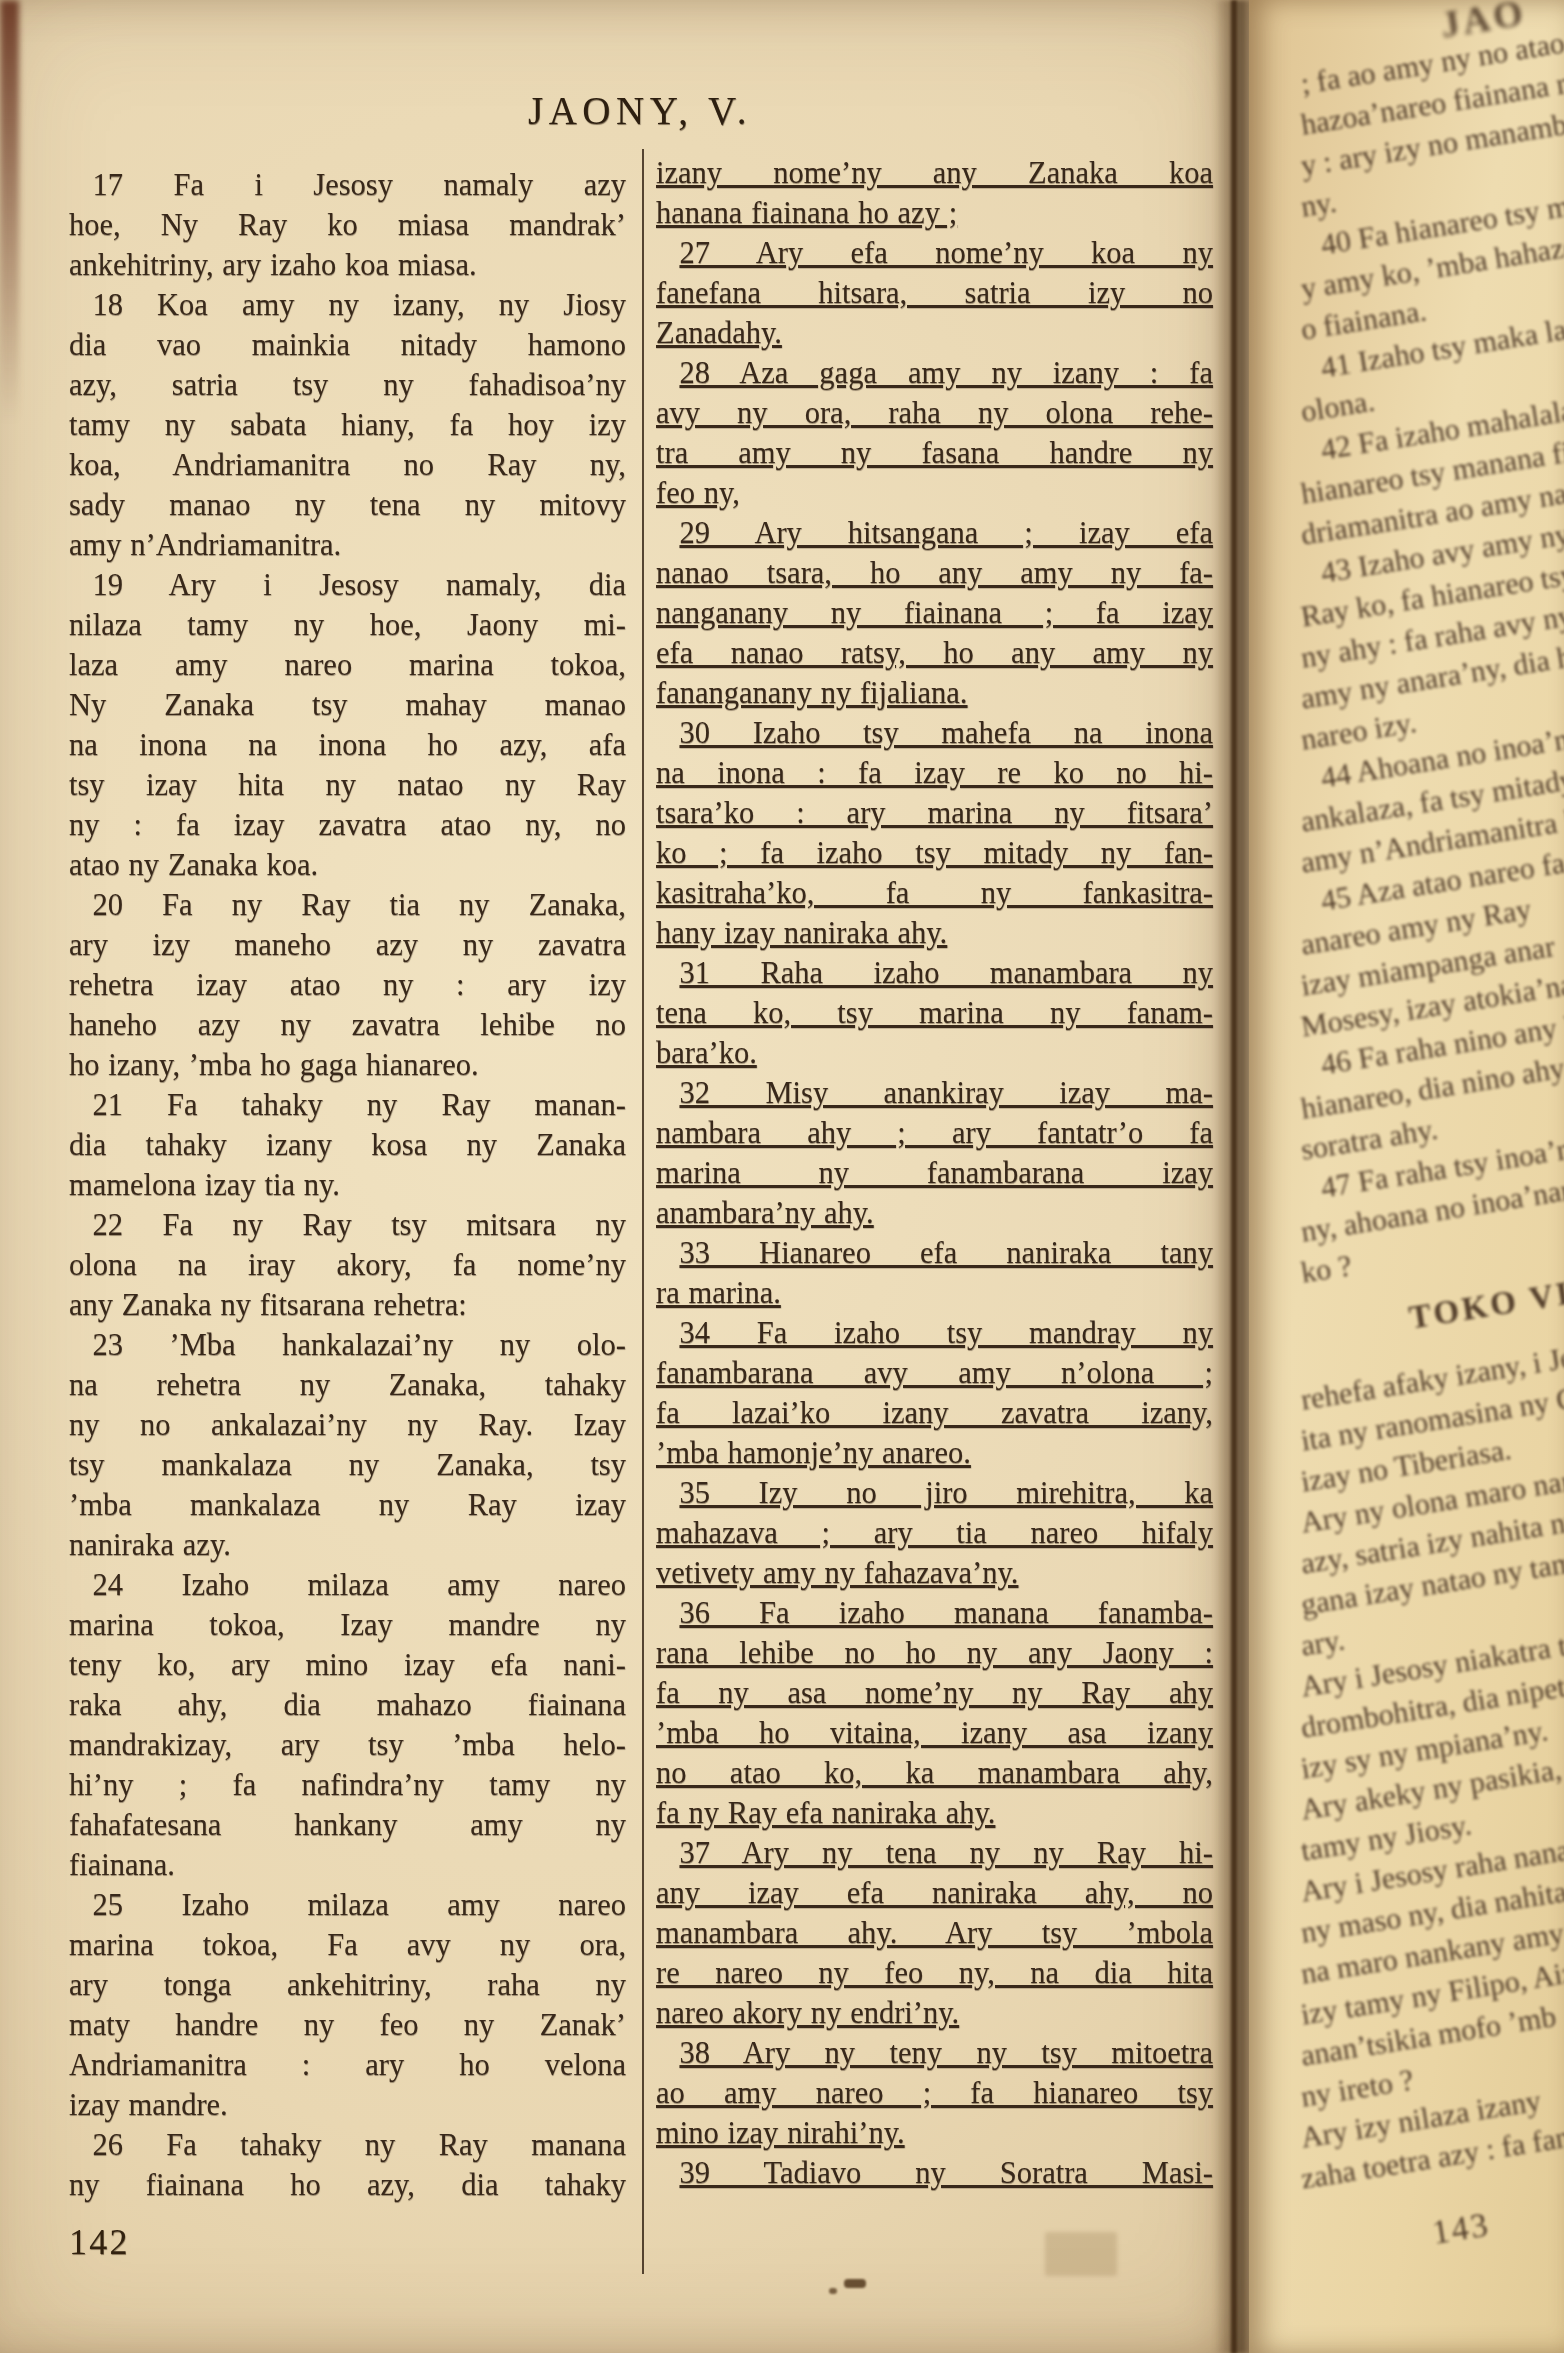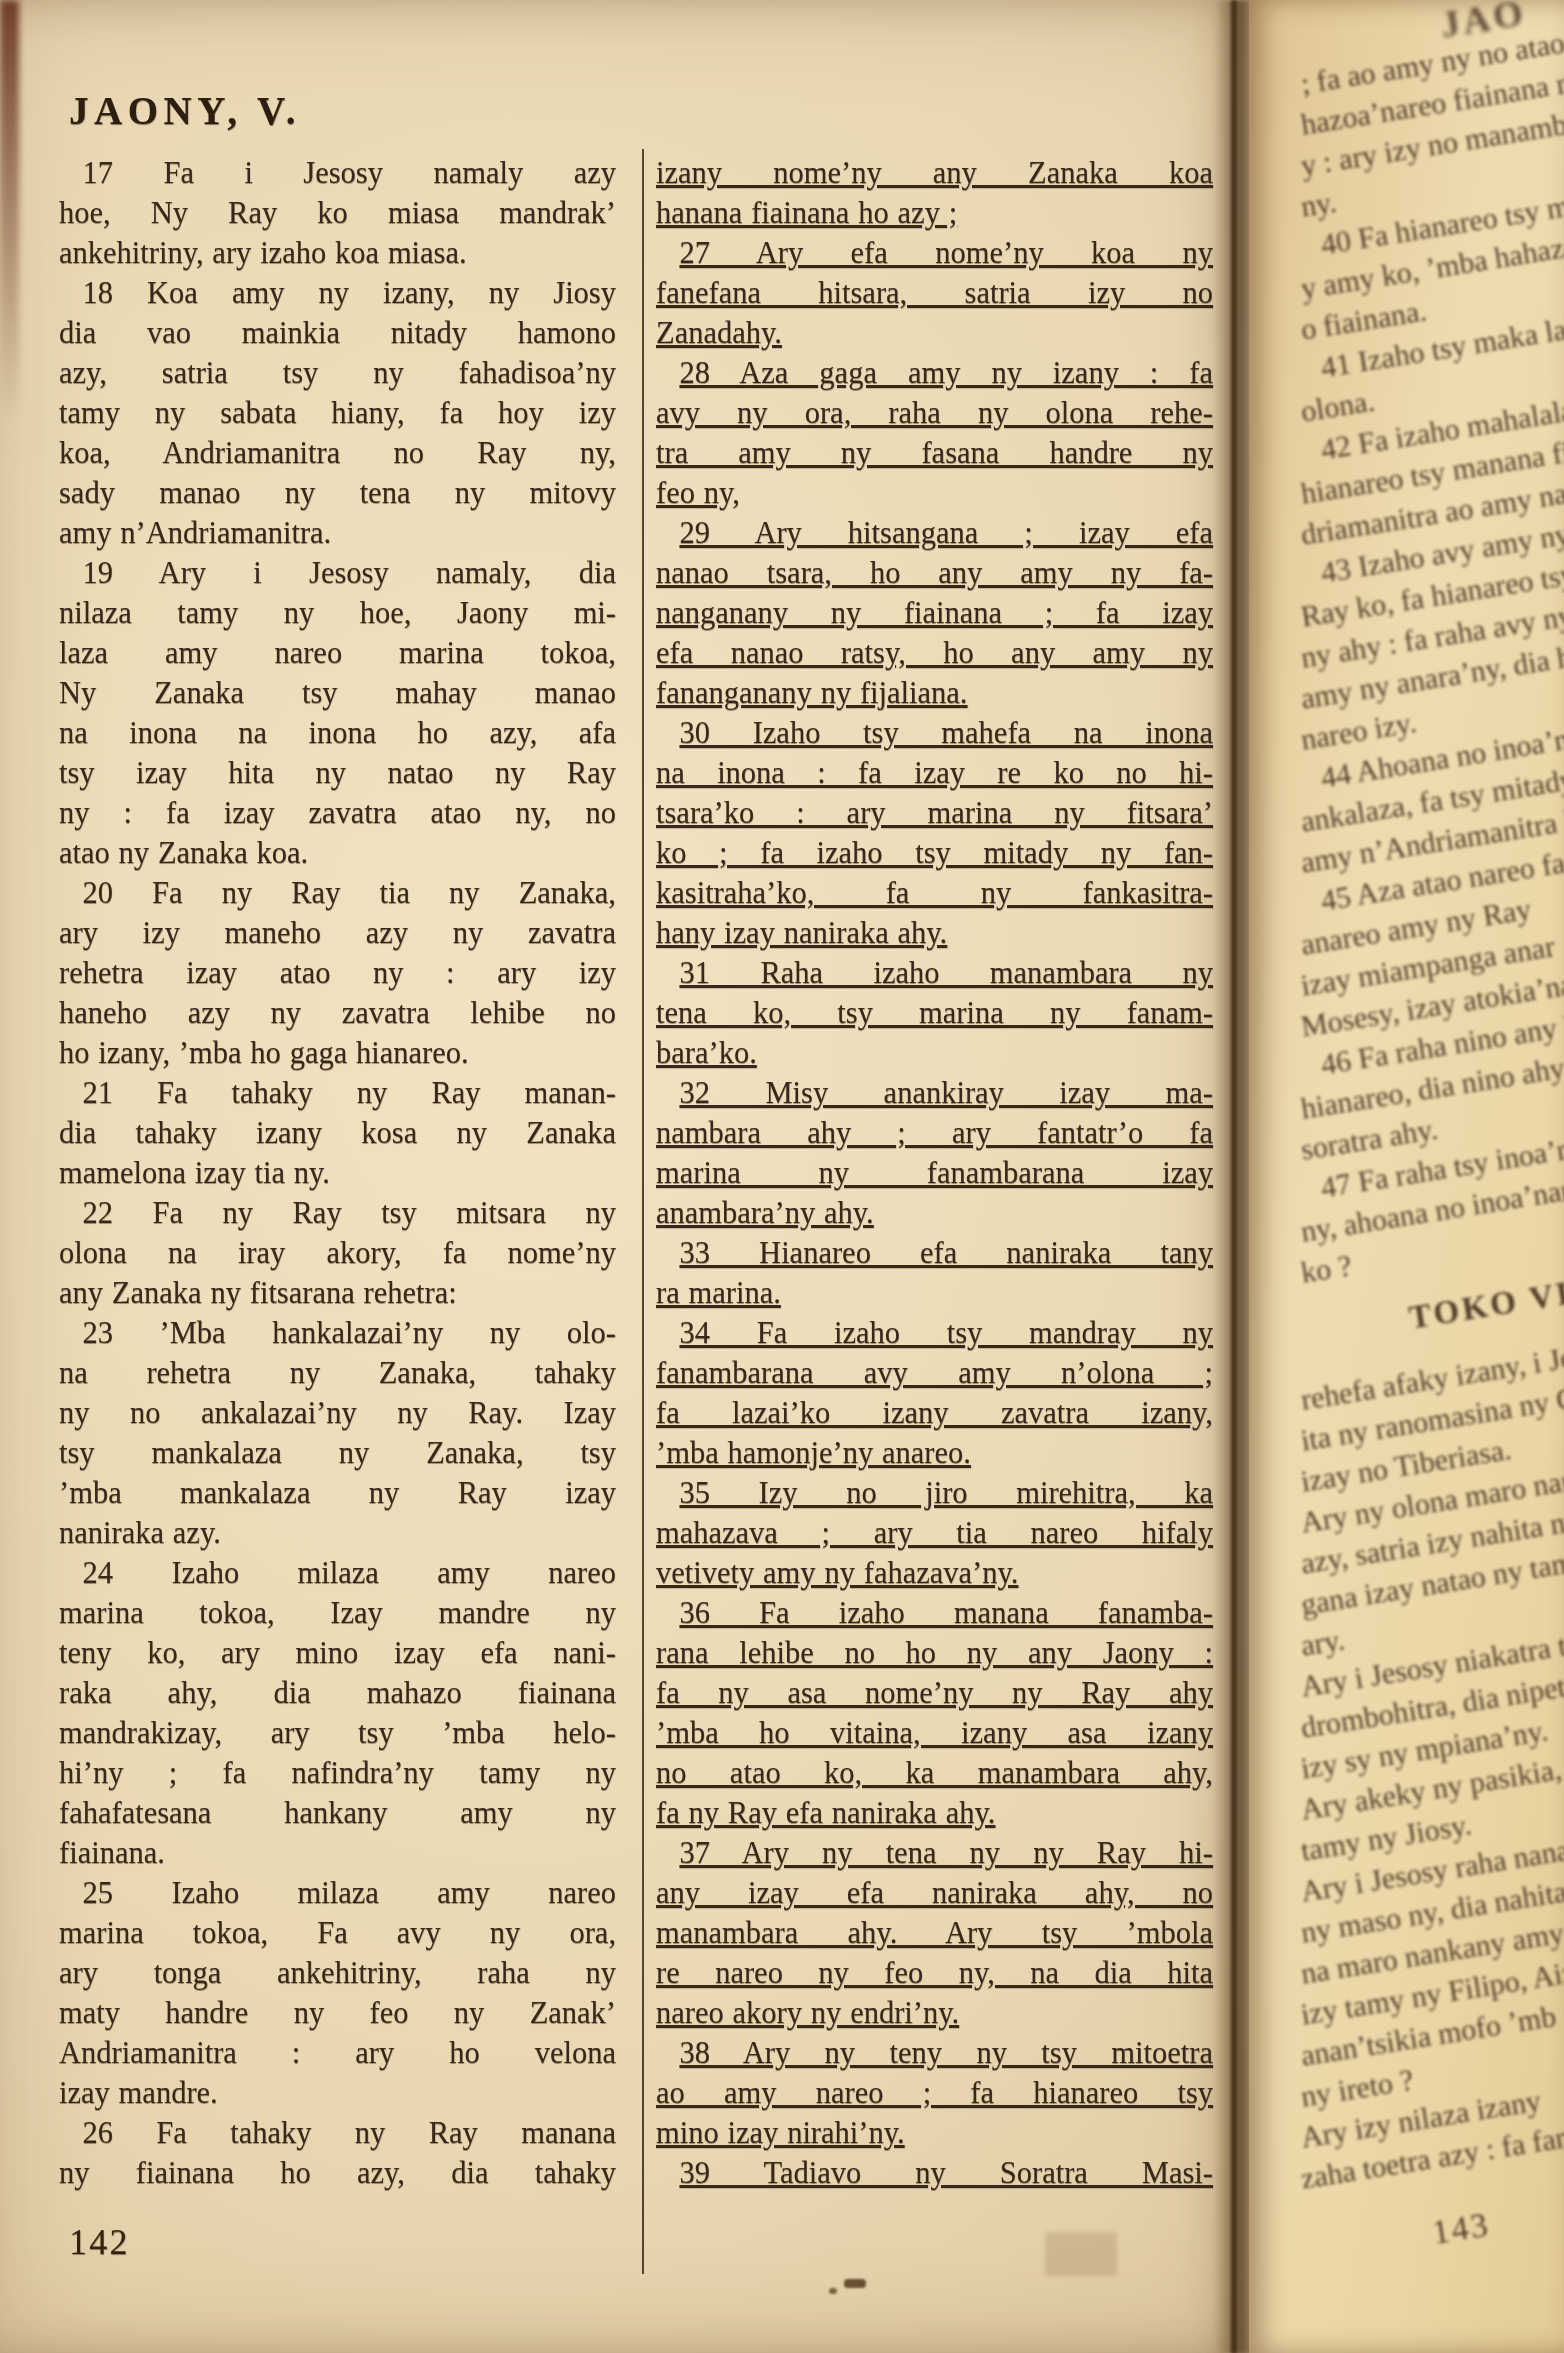--- a/index.html
+++ b/index.html
@@ -14,30 +14,30 @@
     background:radial-gradient(ellipse 120% 90% at 42% 42%, #f1e3c2 0%, #e9d7b2 55%, #ddc79d 86%, #d2ba8d 100%);
     box-shadow:inset -27px 0 47px -9.4px rgba(92,55,20,.38), inset 0 0 110px rgba(100,60,25,.18);
   }
   .photo-corner{
     position:absolute;left:0;top:0;width:19px;height:423px;
     background:linear-gradient(to bottom, rgba(96,42,24,.85), rgba(96,42,24,0));
     filter:blur(3.1px);
   }
   .page-header{
     position:absolute;left:69px;top:88px;width:1142px;
-    font-size:39px;font-weight:bold;letter-spacing:5.5px;
+    text-align:center;font-size:39px;font-weight:normal;letter-spacing:5.5px;
     color:#2d1f10;text-shadow:0.4px 0.6px 0.8px rgba(45,30,12,.55);
   }
   .col{
     position:absolute;top:153px;width:557px;
     font-size:30.5px;line-height:40px;color:#38281a;
     word-spacing:1.2px;
     text-shadow:0.3px 0.5px 0.7px rgba(56,40,26,.45);
   }
-  .col1{left:59px;}
+  .col1{left:69px;margin-top:12px;}
   .col2{left:656px;text-decoration:underline;}
   .col .tl{height:40px;text-align:justify;text-align-last:justify;}
   .col .tl.end{text-align-last:left;}
   .tl.ind{text-indent:23.5px;}
   .col-divider{
     position:absolute;left:642px;top:149px;width:2.3px;height:2125px;
     background:rgba(42,26,12,.78);filter:blur(0.3px);
   }
   .page-number-left{
     position:absolute;left:69px;top:2221px;width:557px;text-align:left;

